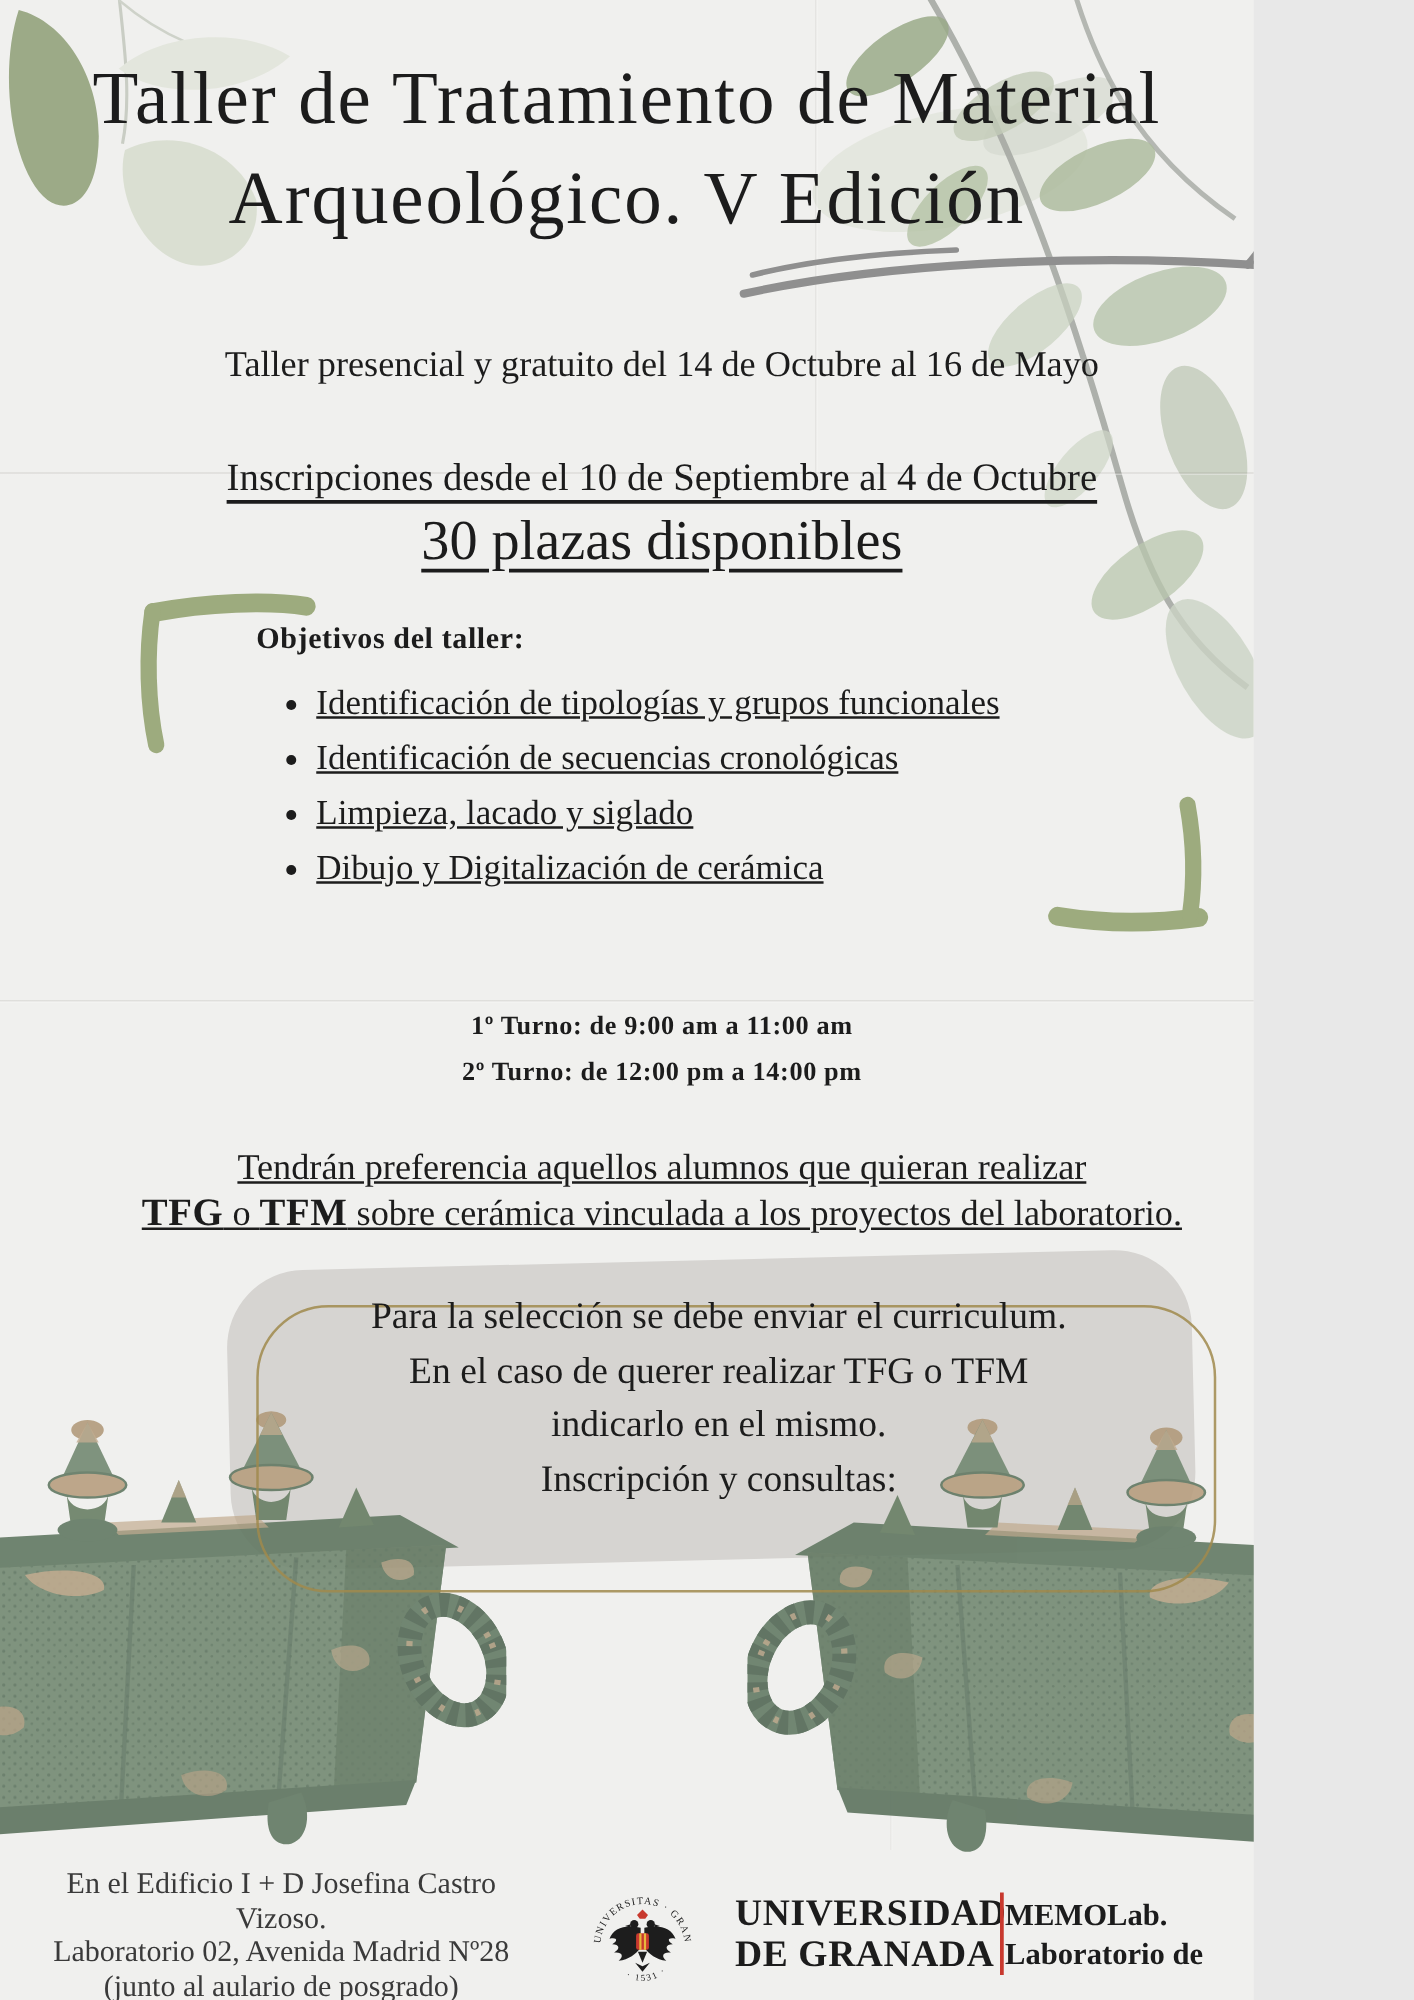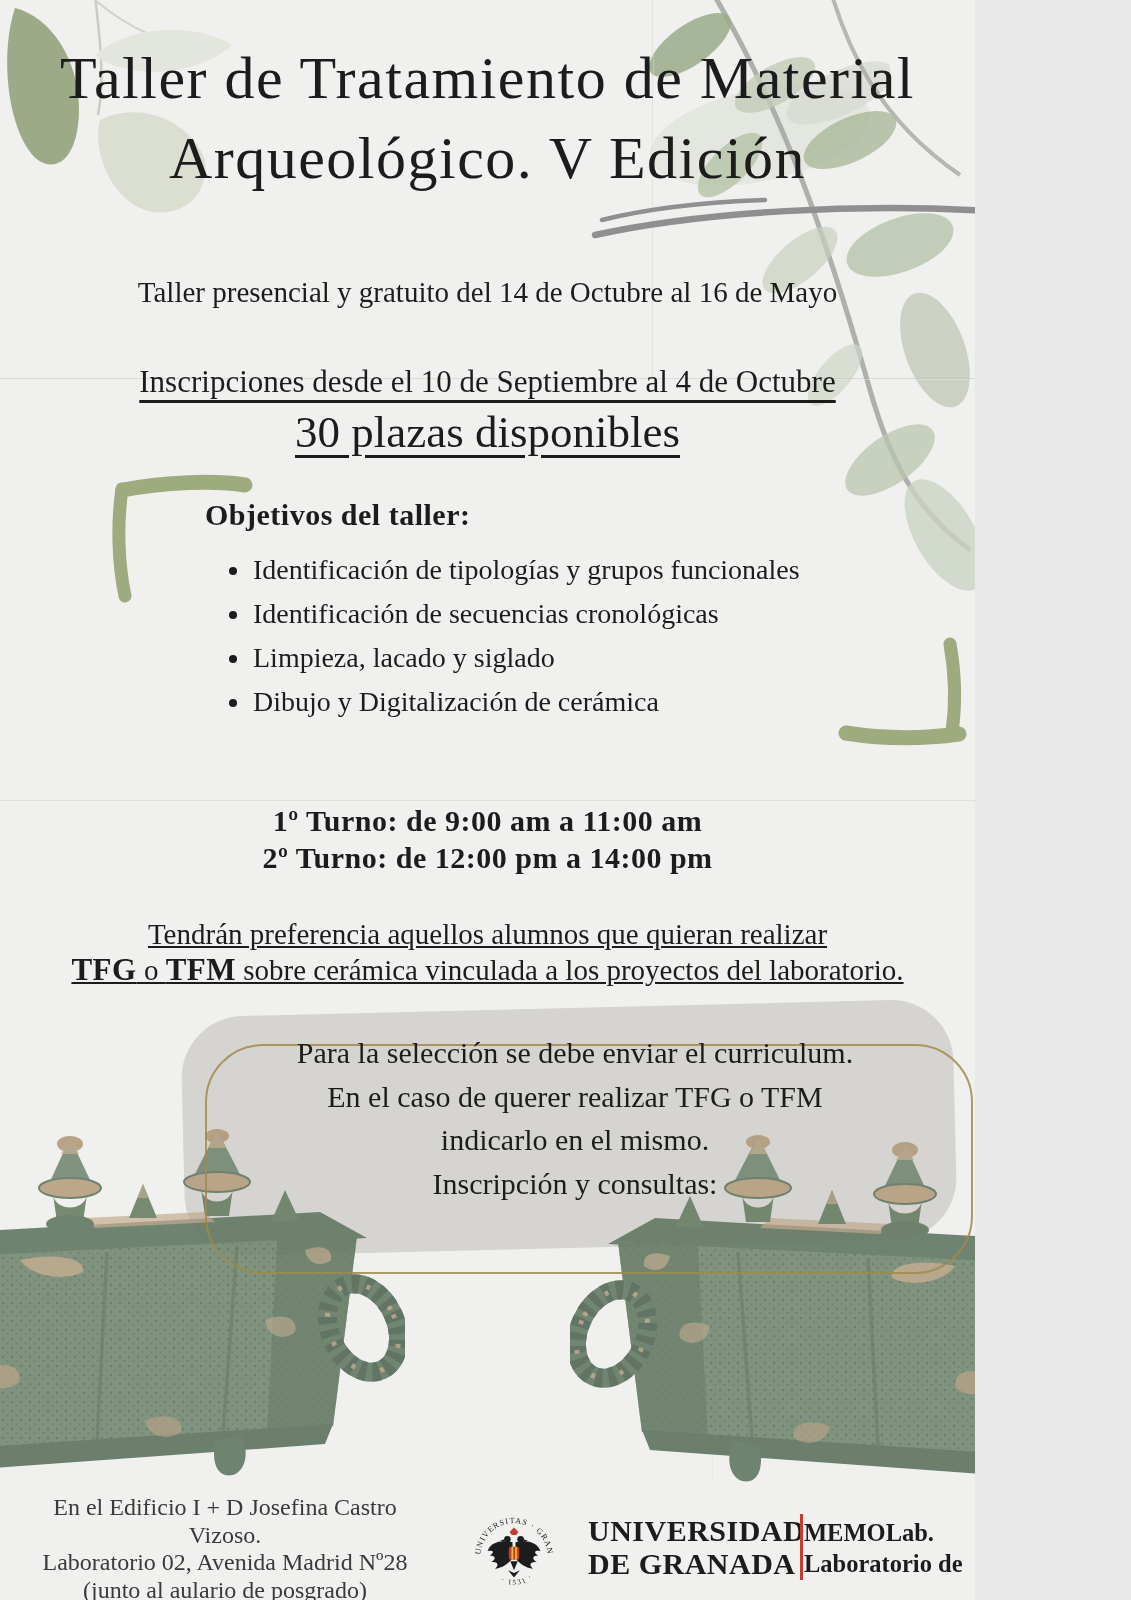--- a/index.html
+++ b/index.html
@@ -1,42 +1,42 @@
 <!DOCTYPE html>
 <html style="--c-background: #f0f0ee; --c-ink: #1c1c1c; --c-muted_ink: #3a3a3a; --c-box_gray: #d6d4d1; --c-gold: #a08a4c; --c-sage: #9dab7e; --c-swoosh: #8f8f8f; --c-leaf_dark: #97a581; --c-leaf_mid: #b2c0a2; --c-leaf_pale: #d7dccd; --c-vessel_green: #6f8b6d; --c-vessel_dark: #557258; --c-vessel_tan: #c6a67f; --c-ugr_red: #c8392e;"><head>
 <meta charset="utf-8">
 <style>
   html,body{margin:0;padding:0;background:#e8e8e8;}
   .page{position:relative;width:975px;height:1600px;overflow:hidden;
         background:var(--c-background,#f0f0ee);
         font-family:"Liberation Serif","DejaVu Serif",serif;
-        color:var(--c-ink,#1c1c1c);}
+        color:var(--c-ink,#1c1c1c);padding-left:28px;}
   .abs{position:absolute;}
   .ctr{width:100%;text-align:center;}
   .u{text-decoration:underline;text-decoration-thickness:2.5px;text-underline-offset:8px;}
   
   .crease-h{position:absolute;left:0;width:100%;height:2px;z-index:1;
             background:linear-gradient(to bottom,rgba(110,105,95,.22),rgba(255,255,255,.5));}
   .crease-v{position:absolute;width:2px;z-index:1;
             background:linear-gradient(to right,rgba(110,105,95,.12),rgba(255,255,255,.35));}
   
   .title{top:38px;left:0;font-size:60px;line-height:80px;letter-spacing:1.5px;z-index:5;}
   .intro1{top:276px;font-size:29px;z-index:5;margin:0;}
   .intro2{top:364px;font-size:31px;z-index:5;margin:0;}
   .intro3{top:406px;font-size:45px;z-index:5;margin:0;text-decoration-thickness:3px;}
   
   .objectives{left:205px;top:498px;z-index:5;}
-  .objectives h2{margin:0;font-size:30px;font-weight:bold;letter-spacing:.5px;}
-  .objectives ul{list-style:none;margin:16px 11px 0 22px;padding:0;}
+  .objectives h2{margin:0;font-size:24px;font-weight:bold;letter-spacing:.5px;}
+  .objectives ul{list-style:none;margin:16px 11px 0 22px;padding:0;text-decoration:underline;}
   .objectives li{position:relative;font-size:28px;line-height:44px;padding-left:26px;}
   .objectives li::before{content:"";position:absolute;left:2px;top:19px;width:8px;height:8px;
                          border-radius:50%;background:#1c1c1c;}
   .sched-intro{top:738px;font-size:28px;z-index:5;margin:0;}
   .sched-intro .ul2{text-decoration:underline;text-decoration-thickness:2px;text-underline-offset:5px;}
-  .turnos{top:802px;font-size:30px;font-weight:bold;line-height:37px;z-index:5;margin:0;letter-spacing:.5px;}
+  .turnos{top:802px;font-size:21px;font-weight:bold;line-height:37px;z-index:5;margin:0;letter-spacing:.5px;}
   .pref{top:916px;font-size:29px;line-height:36px;z-index:5;margin:0;text-decoration:underline;}
   .pref strong{font-size:31px;letter-spacing:.5px;}
   
   .graybox{left:183px;top:1008px;width:772px;height:240px;border-radius:62px;
            background:var(--c-box_gray,#d6d4d1);transform:rotate(-1.4deg);z-index:2;}
   .goldframe{left:205px;top:1044px;width:764px;height:226px;border-radius:58px;
              border:2.5px solid var(--c-gold,#a08a4c);opacity:.85;z-index:4;}
   .boxtext{left:190px;top:1031px;width:770px;text-align:center;font-size:30px;line-height:43.5px;z-index:6;}
   .boxtext p{margin:0;}
   .email{color:inherit;text-decoration:underline;text-decoration-thickness:3px;text-underline-offset:7px;}

